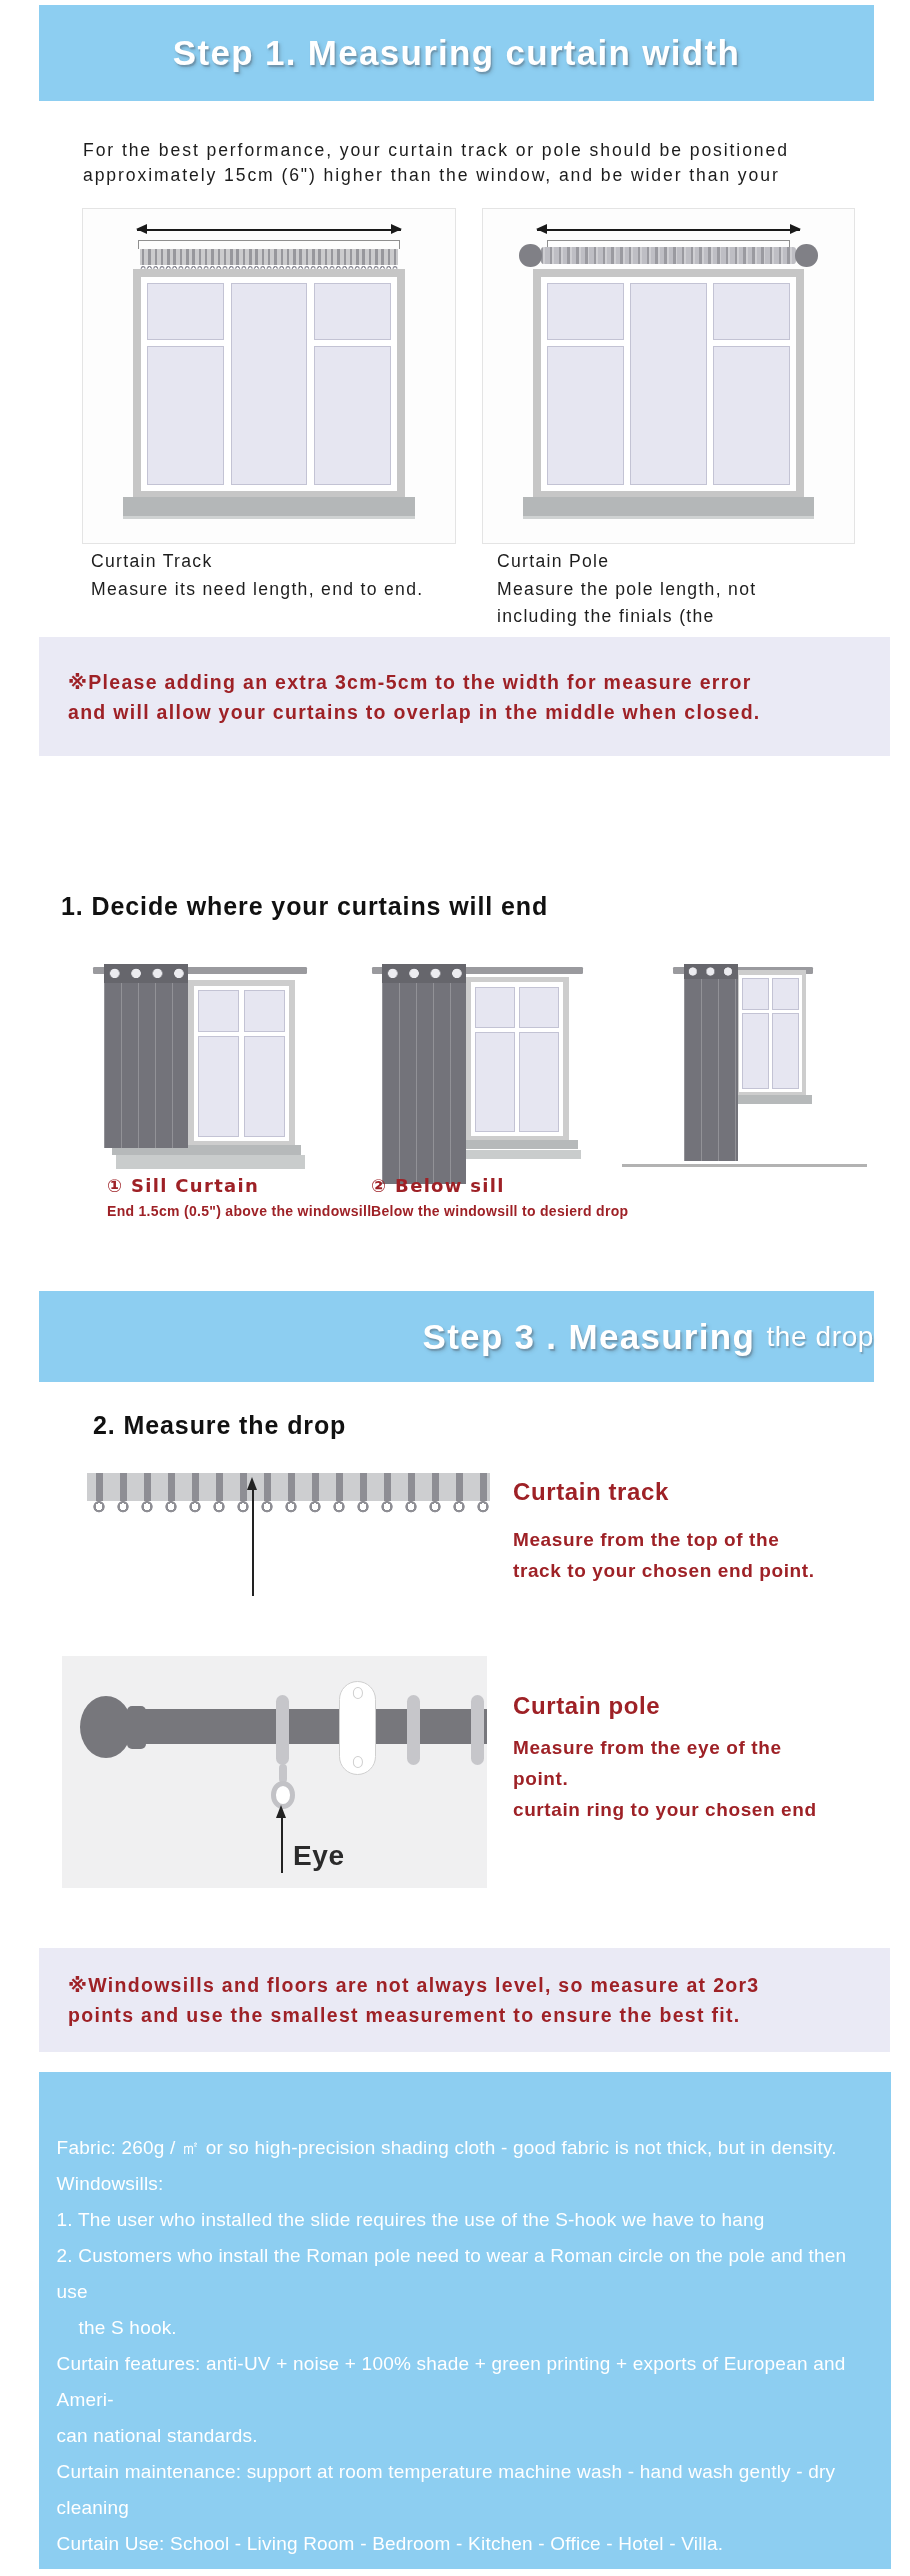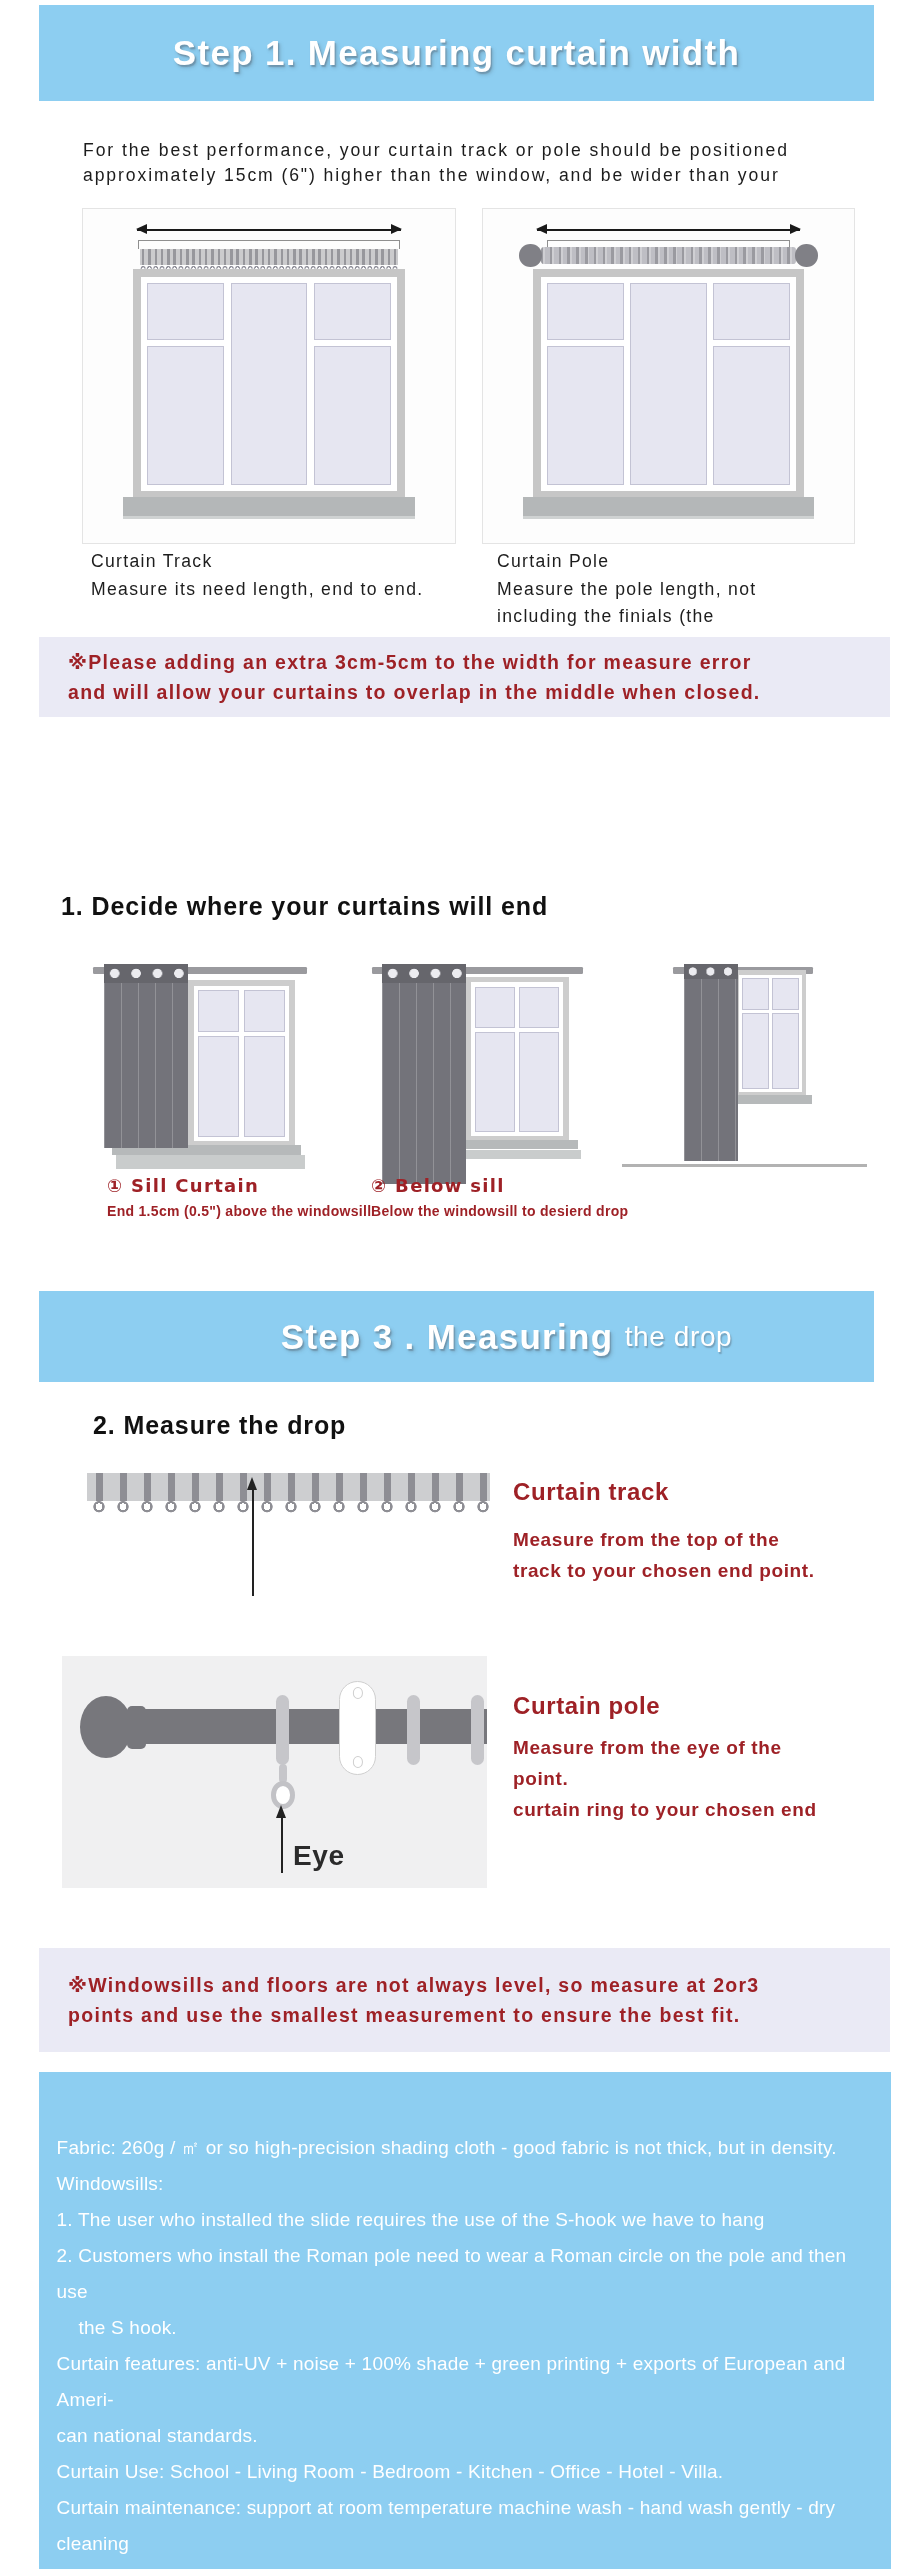--- a/index.html
+++ b/index.html
@@ -5,21 +5,21 @@
   html,body{margin:0;padding:0;background:#ffffff;}
   .page{position:relative;width:910px;height:2576px;background:#ffffff;overflow:hidden;
         font-family:"Liberation Sans","DejaVu Sans",sans-serif;color:#1d1d1d;}
 
   
   .banner{position:absolute;left:39px;width:835px;background:#8DCEF1;display:flex;align-items:center;justify-content:center;}
   .banner-title{color:#ffffff;font-weight:bold;font-size:35px;letter-spacing:1.3px;
                 text-shadow:1.3px 1.9px 1.3px rgba(92,118,136,.55),2.5px 3.1px 3.8px rgba(92,118,136,.30);}
   .b1{top:5px;height:96px;}
   .b2{top:769px;height:94px;}
-  .b3{top:1291px;height:91px;justify-content:center;padding-left:100px;box-sizing:border-box;}
+  .b3{top:1291px;height:91px;justify-content:flex-end;padding-left:100px;box-sizing:border-box;}
   .banner-title-sub{color:#ffffff;font-weight:normal;font-size:28px;margin-left:11.3px;letter-spacing:0.6px;
                 text-shadow:1.3px 1.9px 1.3px rgba(92,118,136,.55);}
 
   
   .intro{position:absolute;left:83px;top:138px;width:786px;font-size:17.6px;line-height:25px;letter-spacing:1.9px;color:#1c1c1c;}
 
   
   .dbox{position:absolute;top:208px;height:336px;margin:0;background:#fdfdfd;border:1.3px solid #e4e4e4;box-sizing:border-box;}
   .dbox.left{left:82px;width:374px;}
   .dbox.right{left:482px;width:373px;}
@@ -47,21 +47,21 @@
   .sill{position:absolute;left:40px;right:40px;bottom:24px;height:19px;background:#b4b7b8;border-bottom:3.8px solid #cfd2d2;}
 
   
   .cap-col{position:absolute;top:548px;font-size:17.6px;letter-spacing:1.3px;line-height:27px;color:#1d1d1d;}
   .cap-title{margin-bottom:1.3px;}
 
   
   .note{position:absolute;left:39px;width:851px;background:#EAEAF5;box-sizing:border-box;
         display:flex;flex-direction:column;justify-content:center;padding-left:29px;
         color:#9E2126;font-weight:bold;font-size:19.5px;letter-spacing:1.3px;line-height:30px;}
-  .n1{top:637px;height:80px;} .n2{top:1948px;height:104px;}
+  .n1{top:637px;height:119px;} .n2{top:1948px;height:104px;}
 
   
   .heading{position:absolute;margin:0;font-size:25px;font-weight:bold;color:#111111;letter-spacing:0.9px;}
   .h2a{left:61px;top:892px;} .h3a{left:93px;top:1411px;}
 
   
   .fig{position:absolute;top:961px;}
   .f1{left:91px;width:217px;height:211px;}
   .f2{left:371px;width:217px;height:233px;}
   .f3{left:641px;width:239px;height:211px;}
@@ -328,19 +328,19 @@
   </aside>
 
   <section class="info">
     <div class="info-line">Fabric: 260g / ㎡ or so high-precision shading cloth - good fabric is not thick, but in density.</div>
     <div class="info-line">Windowsills:</div>
     <div class="info-line">1. The user who installed the slide requires the use of the S-hook we have to hang</div>
     <div class="info-line">2. Customers who install the Roman pole need to wear a Roman circle on the pole and then use</div>
     <div class="info-line">    the S hook.</div>
     <div class="info-line">Curtain features: anti-UV + noise + 100% shade + green printing + exports of European and Ameri-</div>
     <div class="info-line">can national standards.</div>
+    <div class="info-line">Curtain maintenance: support at room temperature machine wash - hand wash gently - dry cleaning</div>
     <div class="info-line">Curtain Use: School - Living Room - Bedroom - Kitchen - Office - Hotel - Villa.</div>
-    <div class="info-line">Curtain maintenance: support at room temperature machine wash - hand wash gently - dry cleaning</div>
     <div class="info-line">- medium temperature ironing - can not be bleached - prohibited with sharp objects wash.</div>
   </section>
 
 </div>
 
 
 </body></html>

